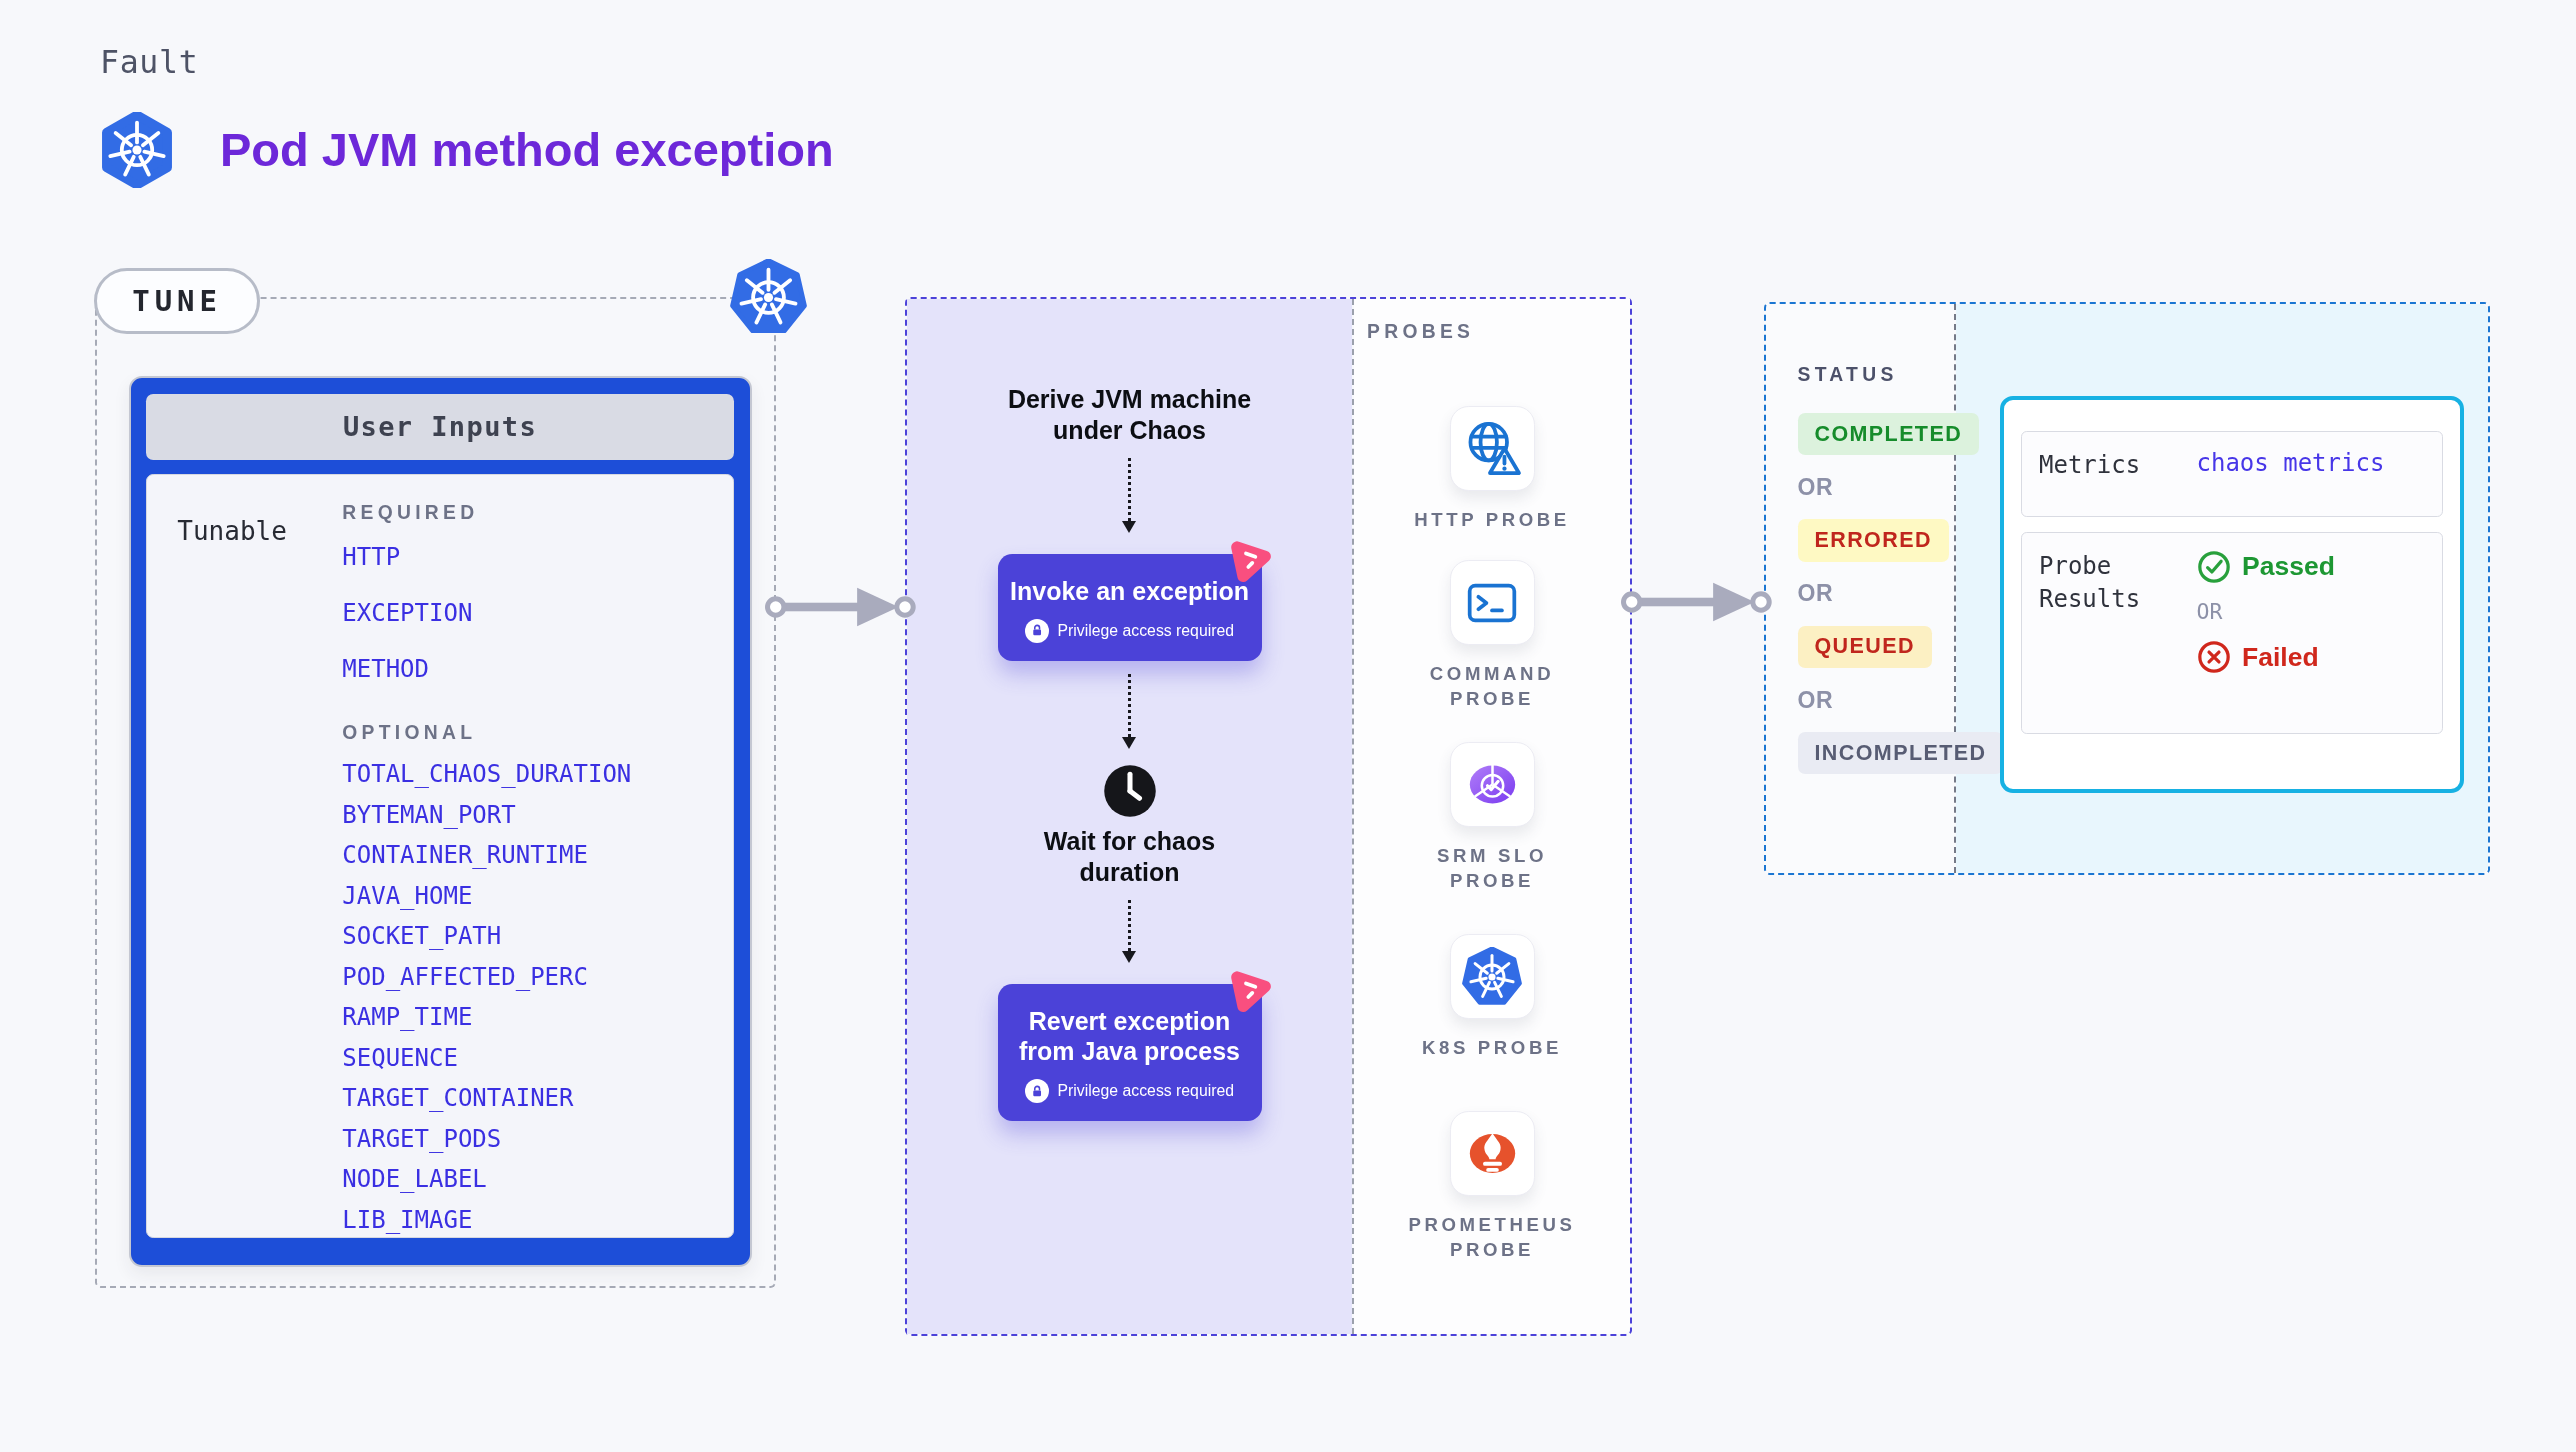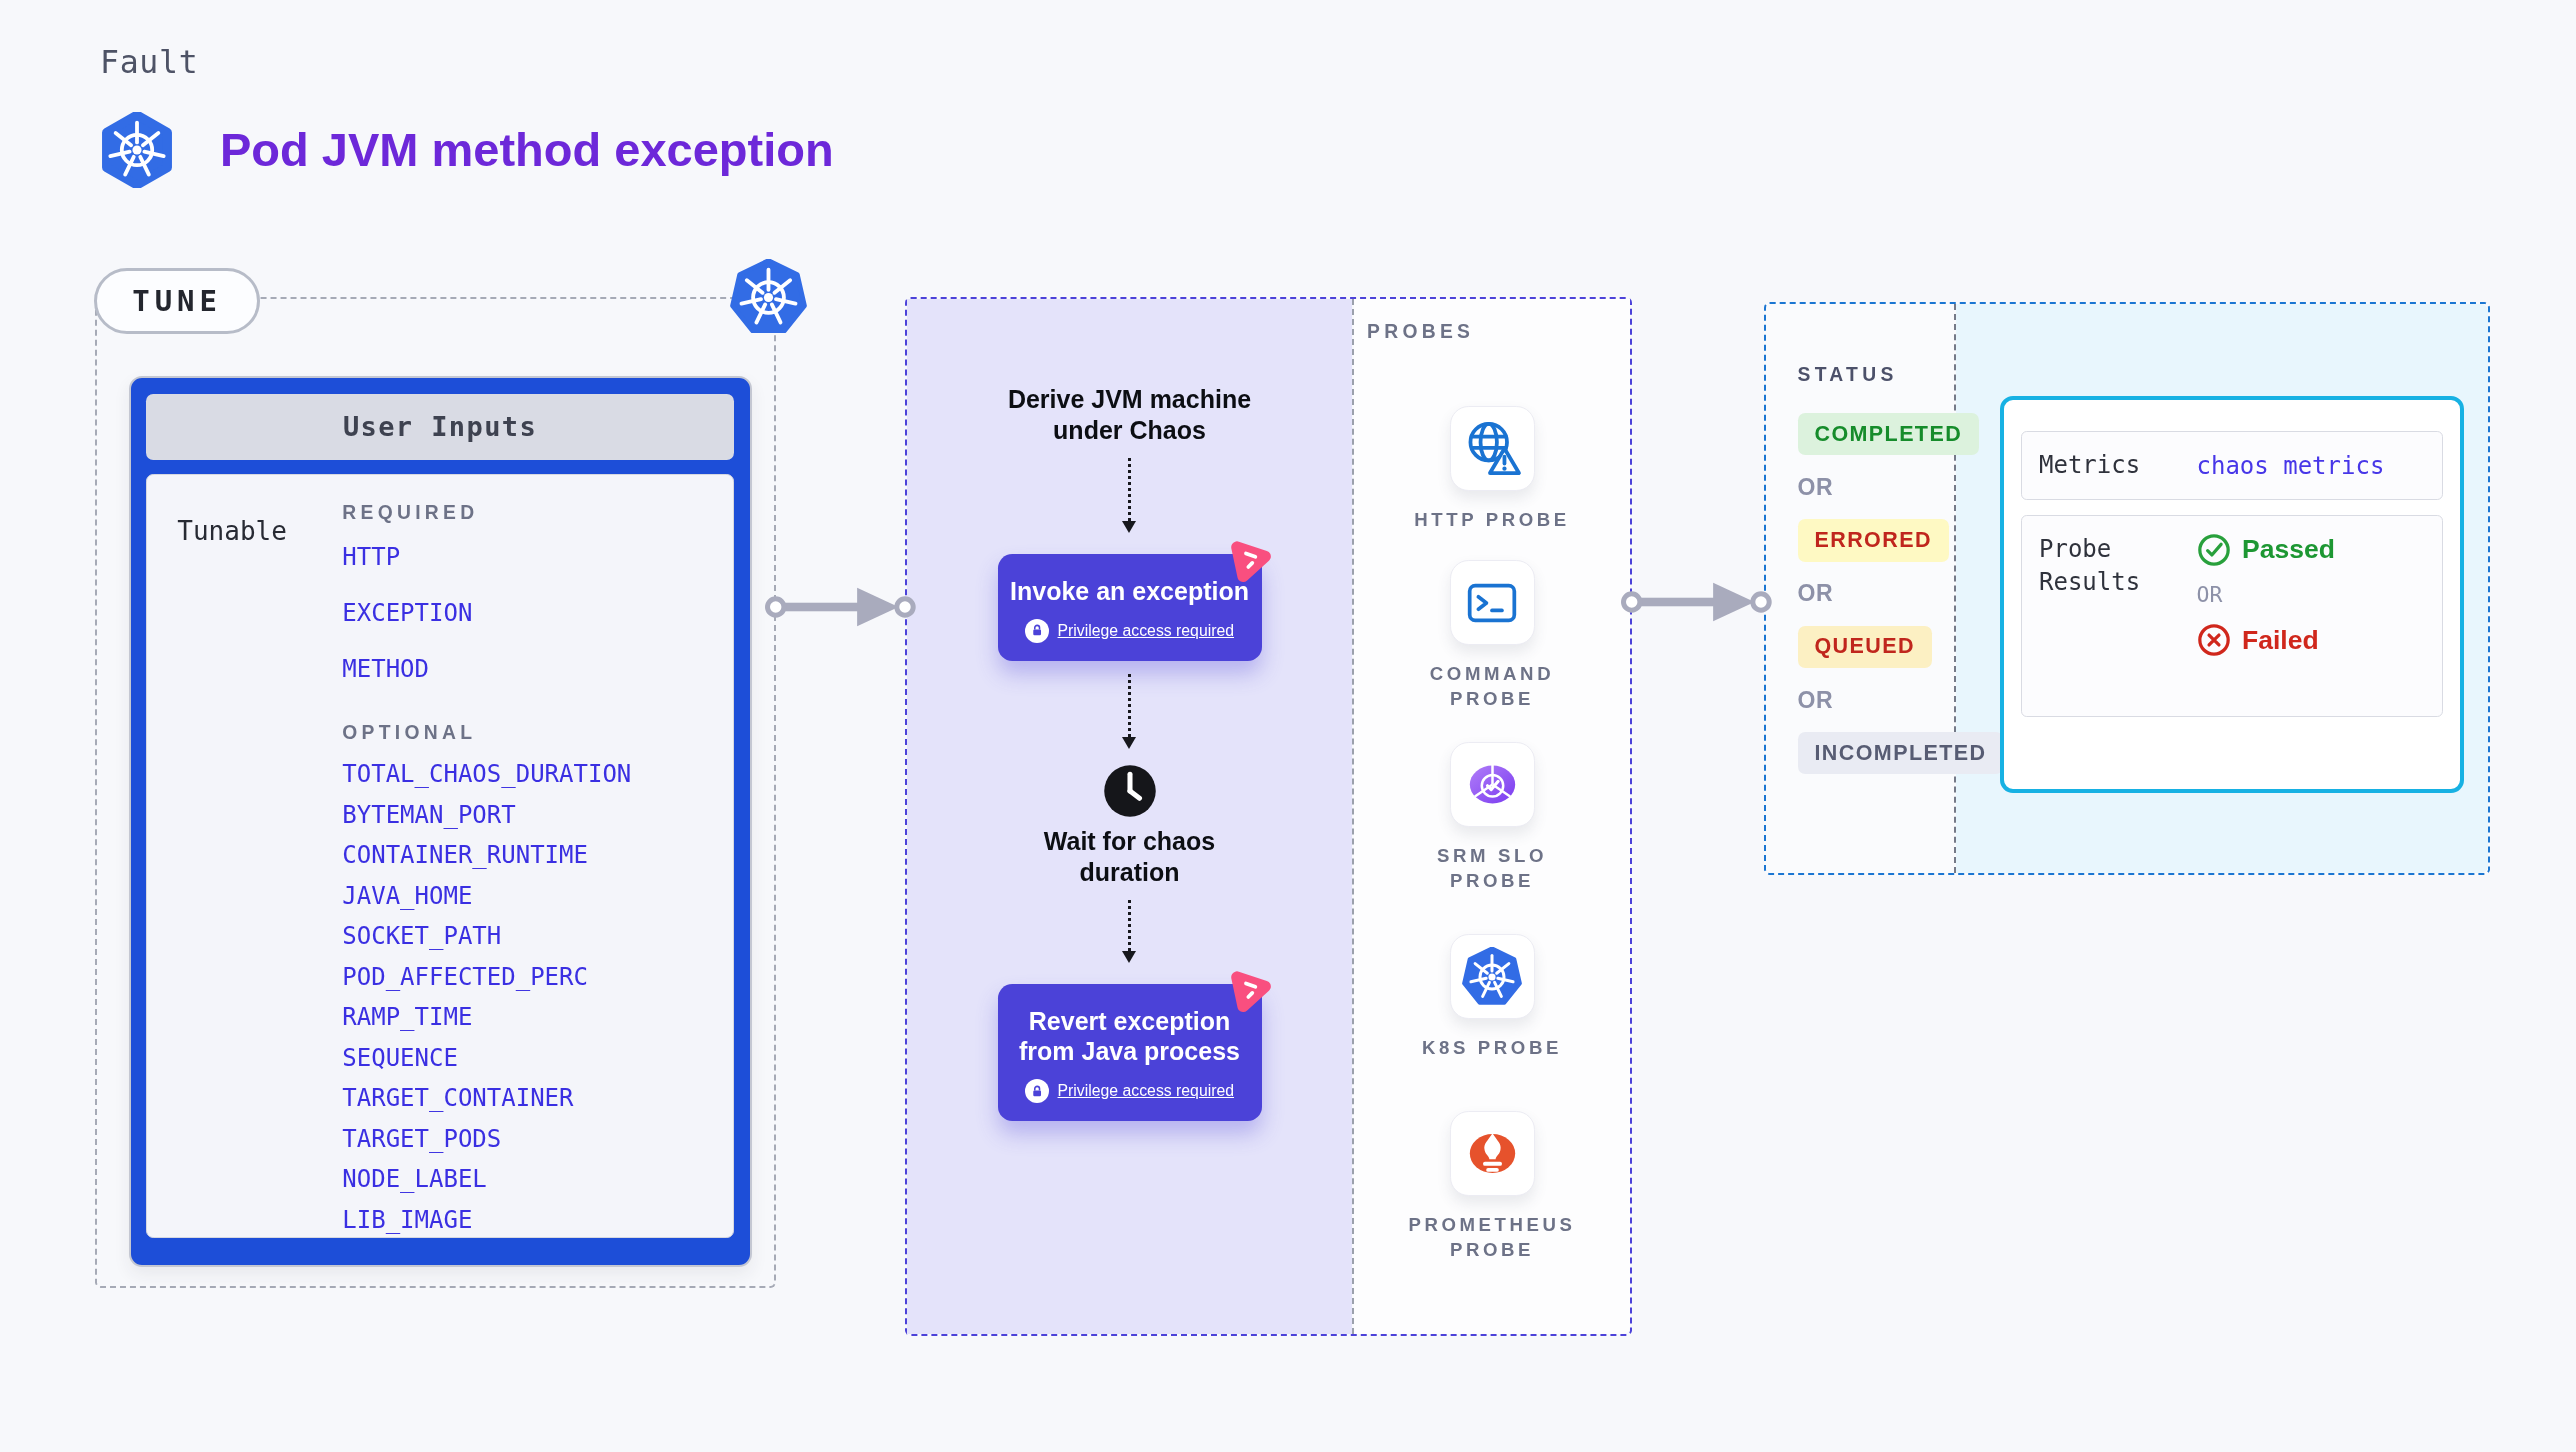--- a/index.html
+++ b/index.html
@@ -48,21 +48,21 @@
   .exec-fill{position:absolute;left:0;top:0;bottom:0;width:445px;background:#e4e3fa;}
   .exec-divider{position:absolute;left:445px;top:0;bottom:0;border-left:2.1px dashed #9ba0ac;}
   .probes-area{position:absolute;left:447px;top:0;right:0;bottom:0;background:#fdfdfe;border-radius:0 0 7.2px 0;}
   .flow{position:absolute;left:0;top:0;width:445px;display:flex;flex-direction:column;align-items:center;padding-top:85px;}
   .flow-title{font-size:25px;font-weight:bold;line-height:1.22;text-align:center;color:#0c0e13;white-space:pre-line;}
   .dotarrow{height:69px;border-left:3.6px dotted #17181d;position:relative;margin:13px 0 17px;}
   .dotarrow:after{content:"";position:absolute;left:-9.3px;bottom:-13px;border:7.9px solid transparent;border-top:12px solid #17181d;}
   .step-btn{position:relative;width:264px;background:#4b42d8;border-radius:14.3px;color:#fff;text-align:center;
             padding:21.5px 11.5px 18.6px;box-sizing:border-box;box-shadow:0 13px 21.5px rgba(75,66,216,.30);margin-top:10px;}
   .step-btn .t{font-size:25px;font-weight:bold;line-height:1.2;white-space:pre-line;}
-  .priv{margin-top:13px;display:flex;align-items:center;justify-content:center;gap:8.6px;text-decoration:underline;}
+  .priv{margin-top:13px;display:flex;align-items:center;justify-content:center;gap:8.6px;}
   .lockc{width:24px;height:24px;border-radius:50%;background:#fff;display:flex;align-items:center;justify-content:center;flex:none;}
   .priv span{font-size:15.8px;}
   .pink{position:absolute;top:-21.5px;right:-15.8px;}
   .clockw{margin:2.9px 0 7.2px;}
 
   .probes-head{position:absolute;left:13px;top:21.5px;}
   .probe{position:absolute;left:0;width:100%;display:flex;flex-direction:column;align-items:center;}
   .probe-card{width:83px;height:83px;background:#fff;border:0.7px solid #ececf3;border-radius:18.6px;
               display:flex;align-items:center;justify-content:center;box-shadow:0 7.2px 14.3px rgba(60,64,90,.10);}
   .probe-label{margin-top:15.8px;font:bold 18.6px "Liberation Sans",sans-serif;letter-spacing:3.6px;color:#6d7287;
@@ -79,21 +79,21 @@
   .badge.queued{background:#fcf0c3;color:#c0261d;}
   .badge.incompleted{background:#e9ebf3;color:#575c73;}
   .or{margin:18.6px 0;font-size:23px;font-weight:bold;color:#8d91a8;letter-spacing:0.7px;}
 
   .output-box{position:absolute;left:234px;top:92px;width:464px;height:397px;background:#fff;border:4.3px solid #17b1e3;
               border-radius:13px;padding:17px;box-sizing:border-box;z-index:2;}
   .output-header{height:63px;background:#d5d7e1;border-radius:5.7px;display:flex;align-items:center;justify-content:center;
                  font:bold 27px "DejaVu Sans Mono",monospace;color:#5d6171;letter-spacing:1.4px;}
   .orow{margin-top:14.3px;border:1.4px solid #d9dbe3;border-radius:5.7px;background:#fcfcfe;display:flex;padding:17px;box-sizing:border-box;}
   .orow .lab{width:136px;font:400 24px "DejaVu Sans Mono",monospace;color:#2f323c;line-height:1.4;white-space:pre-line;flex:none;}
-  .metrics-row{align-items:center;height:69px;}
+  .metrics-row{align-items:flex-start;height:86px;}
   .metrics-val{margin-left:21.5px;font:400 24px "DejaVu Sans Mono",monospace;color:#4736e8;}
   .results-row{height:202px;}
   .res-col{margin-left:21.5px;display:flex;flex-direction:column;align-items:flex-start;}
   .res-line{display:flex;align-items:center;gap:11.5px;font-size:26.5px;font-weight:bold;}
   .res-line.pass{color:#1d9733;}
   .res-line.fail{color:#d0271c;}
   .res-or{margin:15.8px 0;font:400 21.5px "DejaVu Sans Mono",monospace;color:#8d91a8;}
 </style>
 </head>
 <body>

